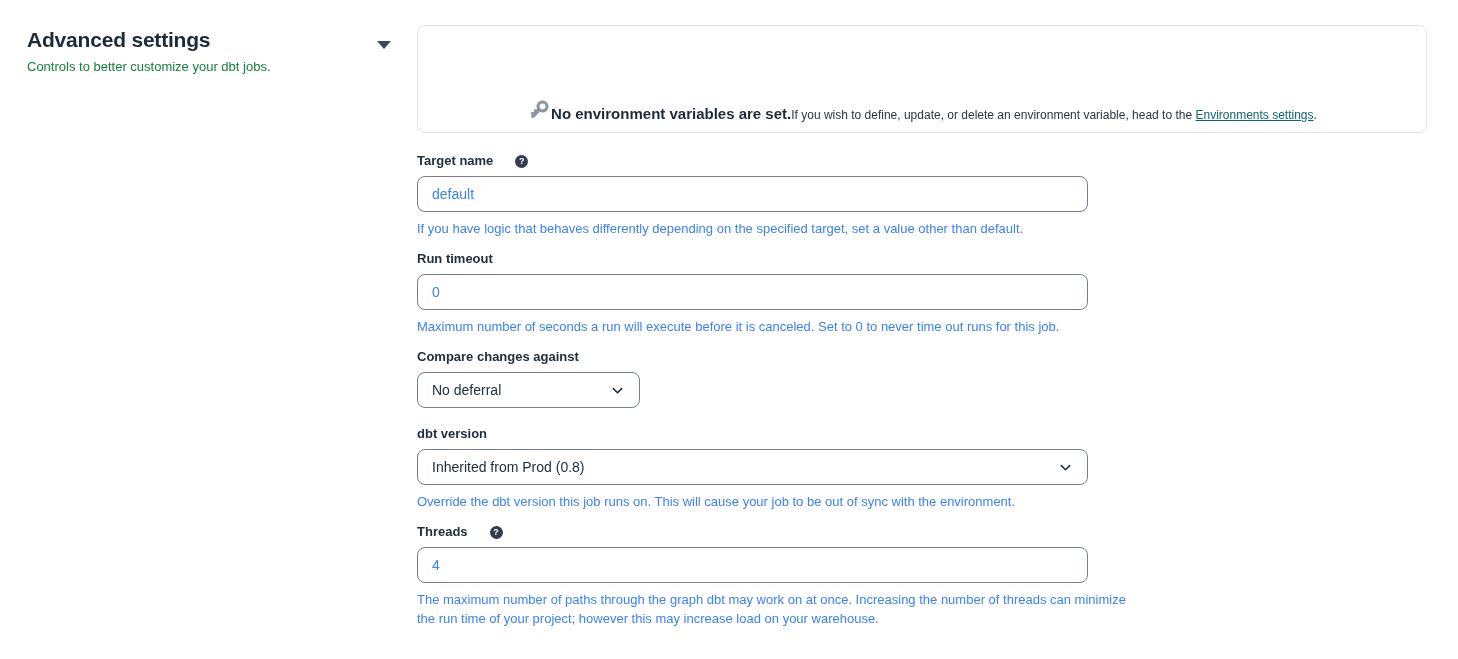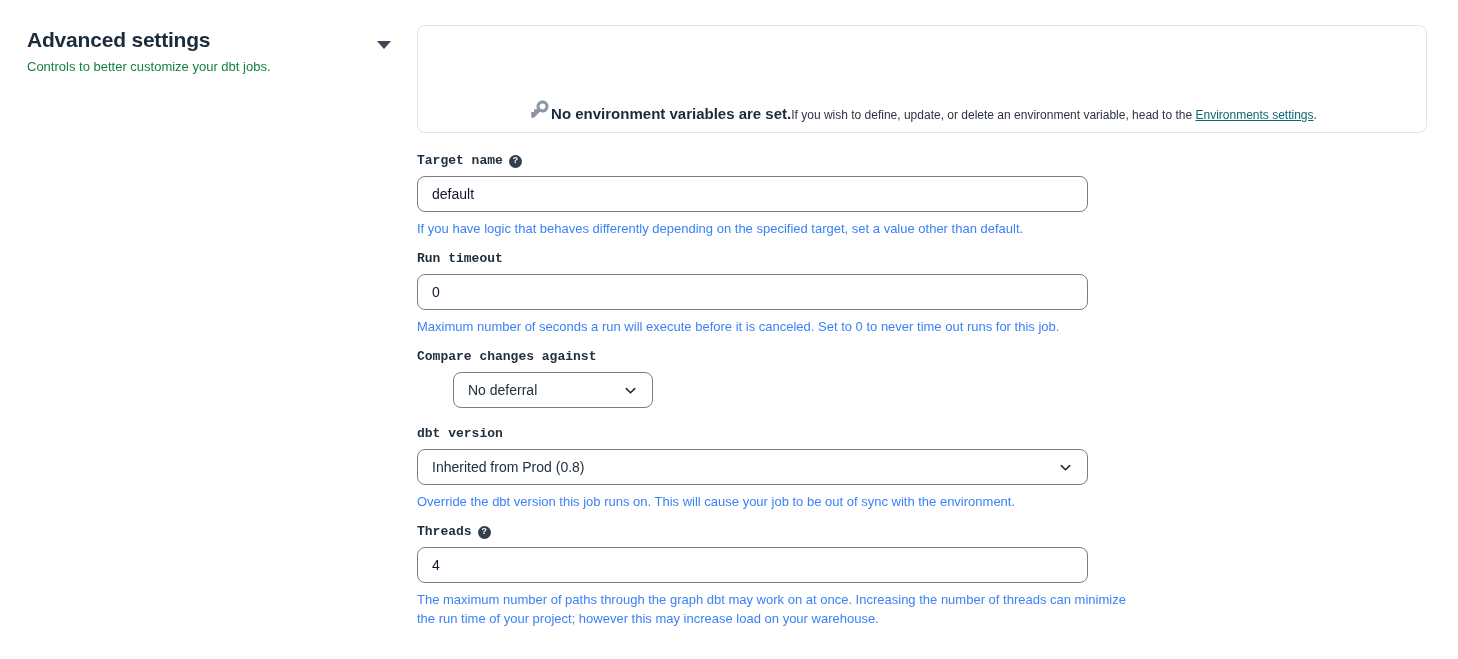--- a/index.html
+++ b/index.html
@@ -92,24 +92,23 @@
     cursor: pointer;
   }
 
   
   .fields { margin-top: 20px; }
   .field { margin-bottom: 13px; }
   .field.no-helper { margin-bottom: 18px; }
   .label-row {
     display: flex;
     align-items: center;
-    gap: 6px;
+    gap: 22px;
     margin-bottom: 7px;
     line-height: 16px;
-    font-family: Liberation Mono, monospace;
   }
   .field-label {
     font-size: 13px;
     font-weight: 700;
     color: #20303f;
   }
   .help-icon {
     width: 13px;
     height: 13px;
     border-radius: 50%;
@@ -124,39 +123,39 @@
     line-height: 1;
   }
   .text-input {
     width: 671px;
     height: 36px;
     border: 1px solid #747e8c;
     border-radius: 8px;
     padding: 0 14px;
     font-size: 14px;
     font-family: "Liberation Sans", sans-serif;
-    color: #0f172a;
+    color: #3b82f6;
     background: #ffffff;
     outline: none;
     display: block;
   }
   .select-control {
     height: 36px;
     border: 1px solid #747e8c;
     border-radius: 8px;
     padding: 0 14px;
     font-size: 14px;
     color: #222f3d;
     background: #ffffff;
     display: flex;
     align-items: center;
     justify-content: space-between;
     cursor: pointer;
   }
-  .select-control.small { width: 200px; margin-left: 36px; }
+  .select-control.small { width: 223px; }
   .select-control.wide  { width: 671px; }
   .helper-text {
     margin-top: 7px;
     font-size: 13px;
     line-height: 19px;
     color: #3b82f6;
     max-width: 720px;
   }
 </style>
 </head>

